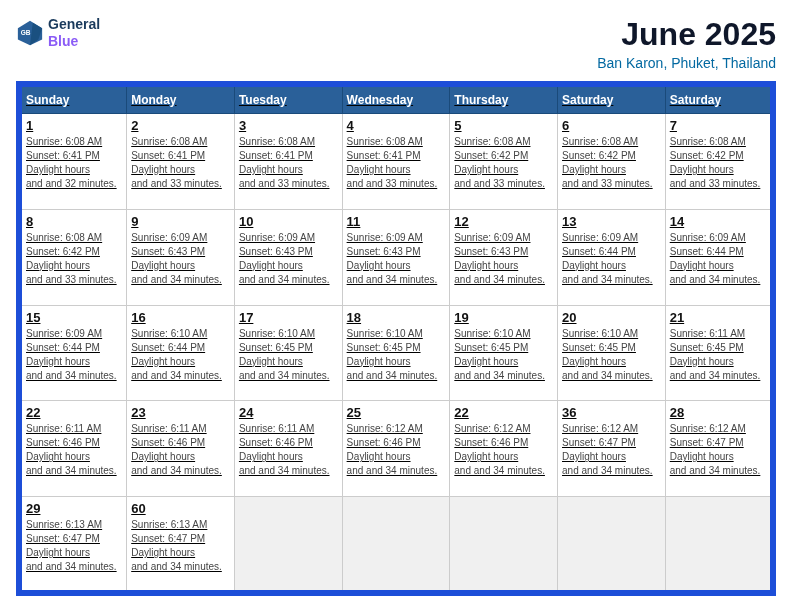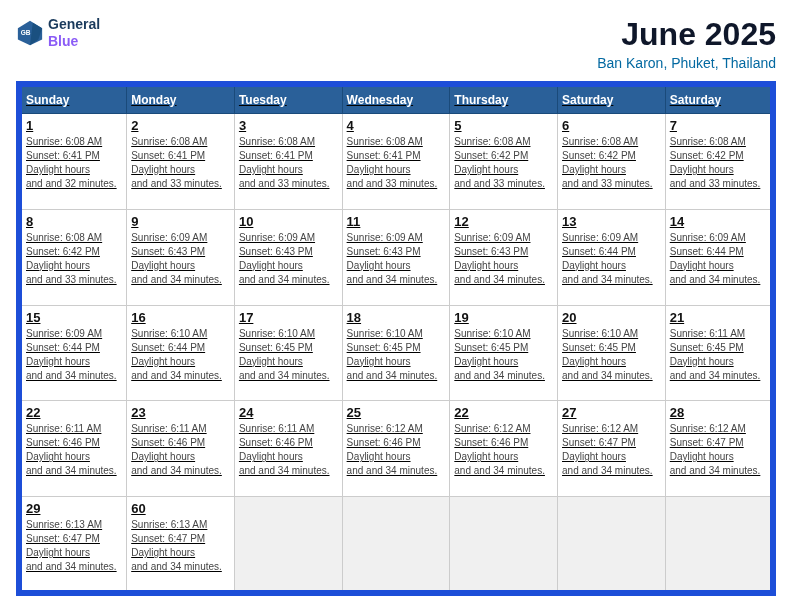--- a/index.html
+++ b/index.html
@@ -362,21 +362,21 @@
           <td>
         <span class="day-num">22</span>
         <div class="day-info">
           Sunrise: 6:12 AM<br>
           Sunset: 6:46 PM<br>
           Daylight hours<br>
           and and 34 minutes.
         </div>
       </td>
           <td>
-        <span class="day-num">27</span>
+        <span class="day-num">36</span>
         <div class="day-info">
           Sunrise: 6:12 AM<br>
           Sunset: 6:47 PM<br>
           Daylight hours<br>
           and and 34 minutes.
         </div>
       </td>
           <td>
         <span class="day-num">28</span>
         <div class="day-info">

